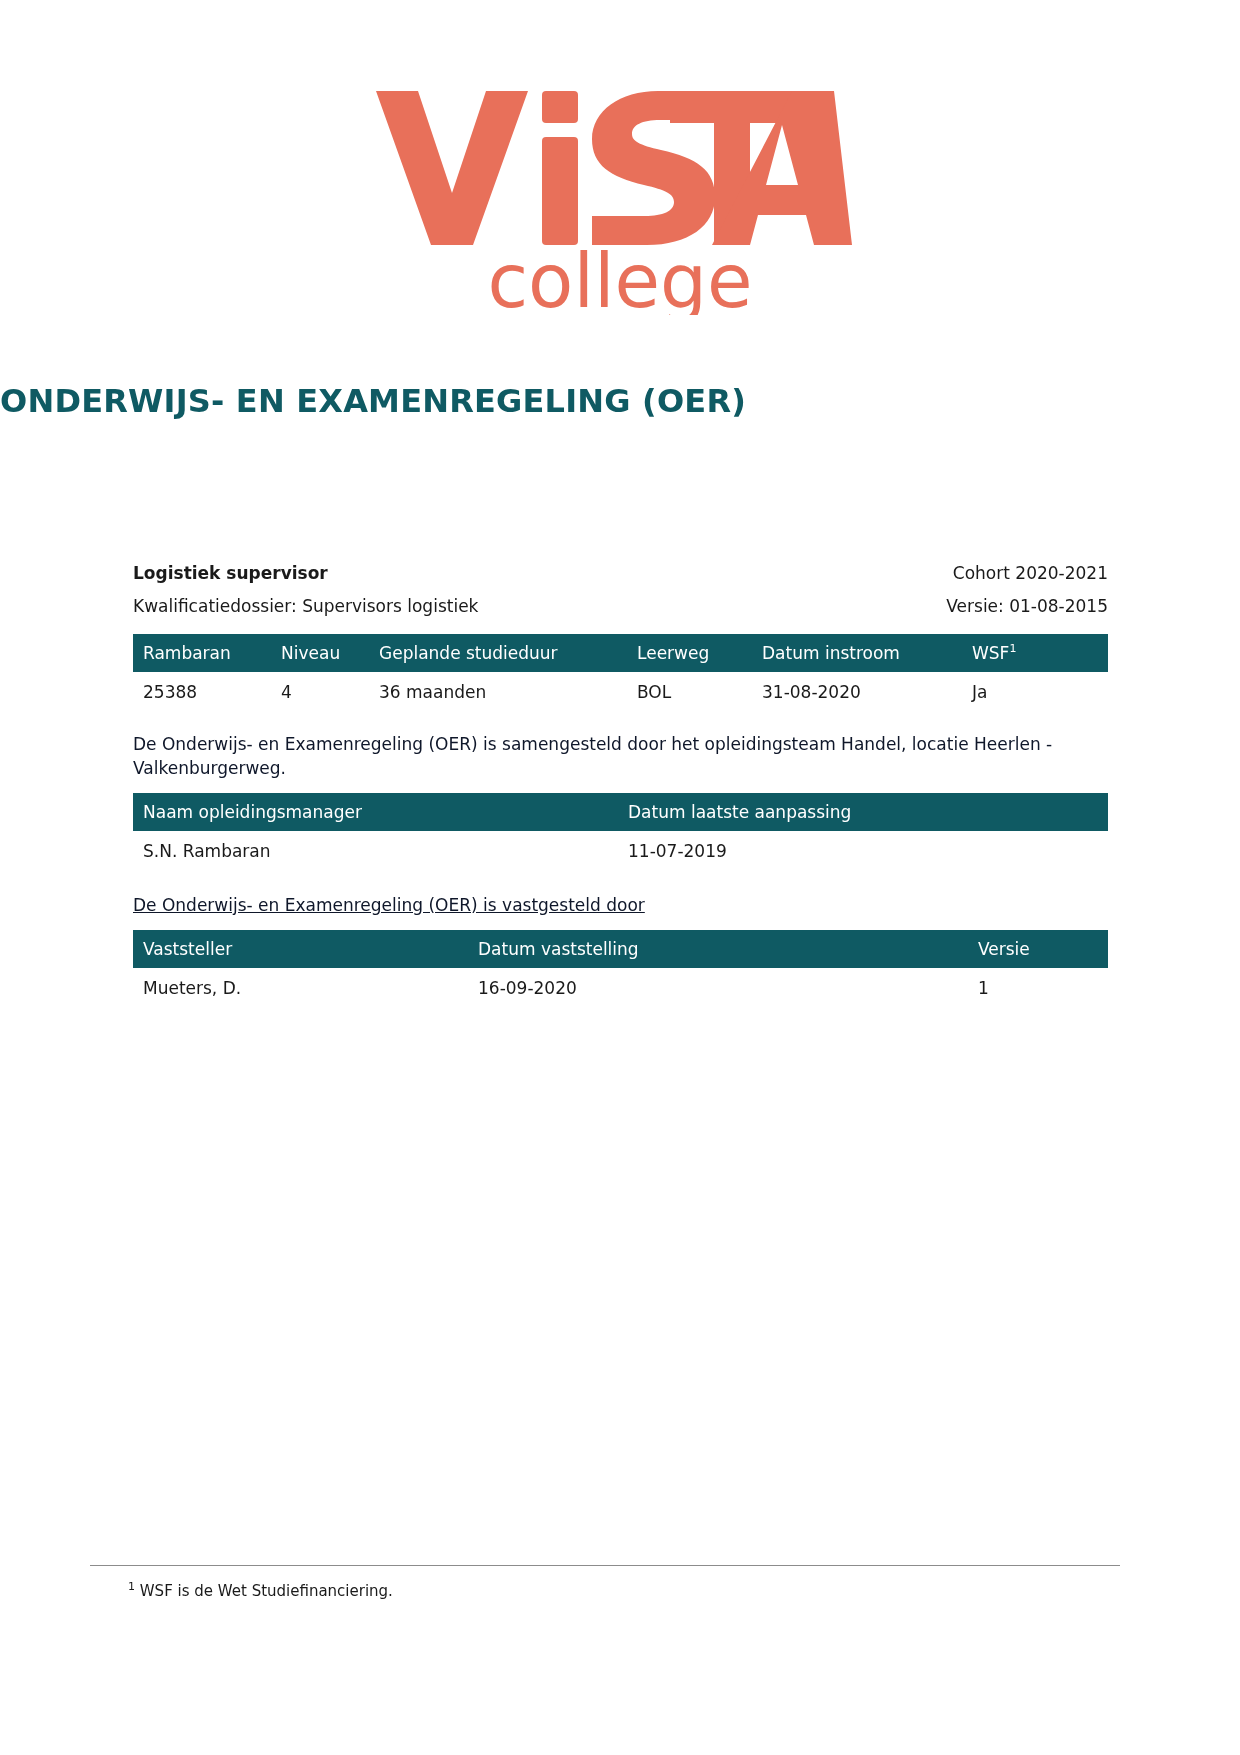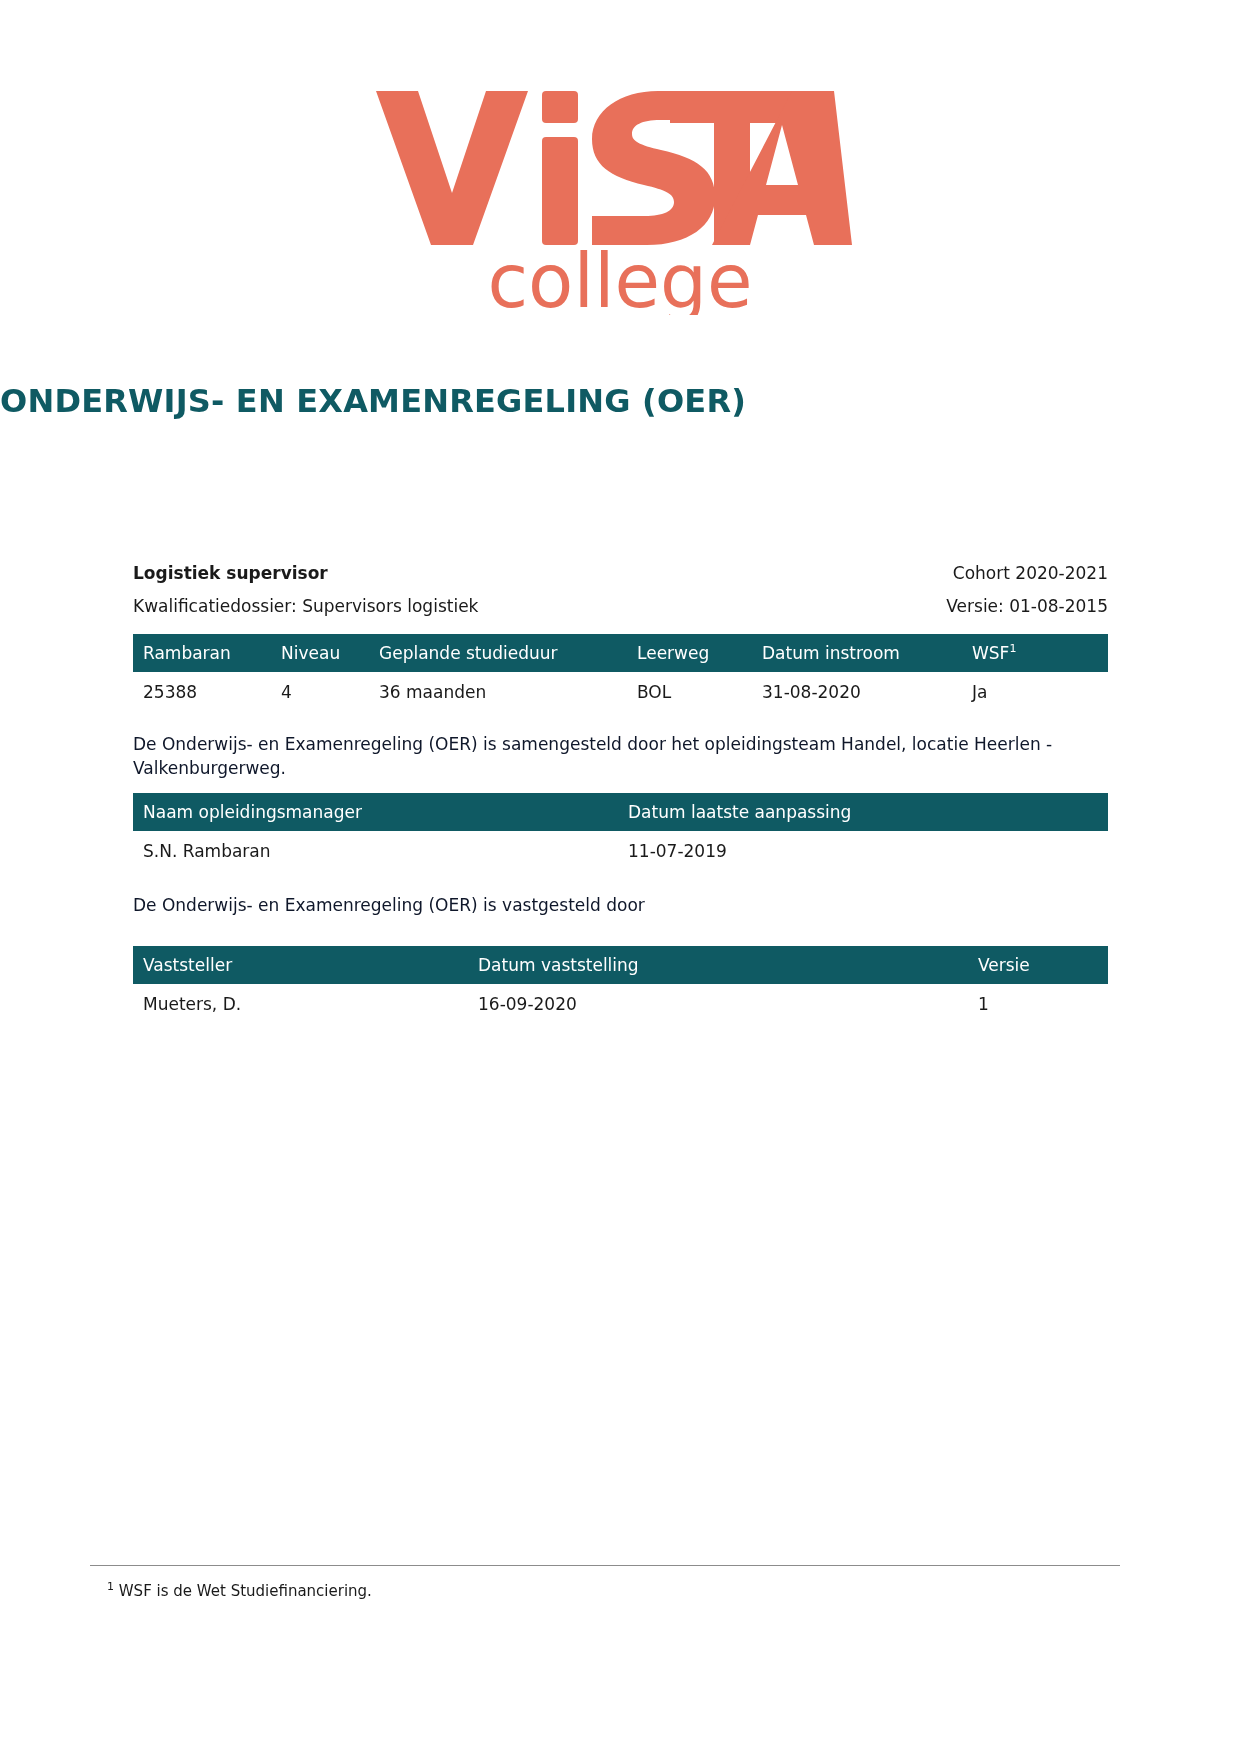--- a/index.html
+++ b/index.html
@@ -100,39 +100,40 @@
   }
 
   .para {
     font-size: 17px;
     line-height: 1.45;
     margin-top: 22px;
     color: #0f172a;
   }
   .para.tight {
     margin-top: 24px;
+    text-decoration: underline;
   }
 
   
   .footnote-wrap {
     position: absolute;
     left: 90px;
     top: 1565px;
     width: 1030px;
   }
   .footnote-rule {
     border: none;
     border-top: 1px solid #8c8c8c;
     margin: 0 0 16px 0;
     width: 1030px;
   }
   .footnote-text {
     font-size: 15px;
     color: #1a1a1a;
-    margin-left: 17px;
+    margin-left: 38px;
   }
   .footnote-text sup {
     font-size: 11px;
     vertical-align: super;
     line-height: 0;
   }
 </style>
 </head>
 <body>
 
@@ -209,21 +210,21 @@
       <tbody>
         <tr>
           <td>S.N. Rambaran</td>
           <td>11-07-2019</td>
         </tr>
       </tbody>
     </table>
 
     <div class="para tight">De Onderwijs- en Examenregeling (OER) is vastgesteld door</div>
 
-    <table class="info" style="margin-top:28px">
+    <table class="info" style="margin-top:12px">
       <thead>
         <tr>
           <th style="width:315px">Vaststeller</th>
           <th style="width:480px">Datum vaststelling</th>
           <th>Versie</th>
         </tr>
       </thead>
       <tbody>
         <tr>
           <td>Mueters, D.</td>

